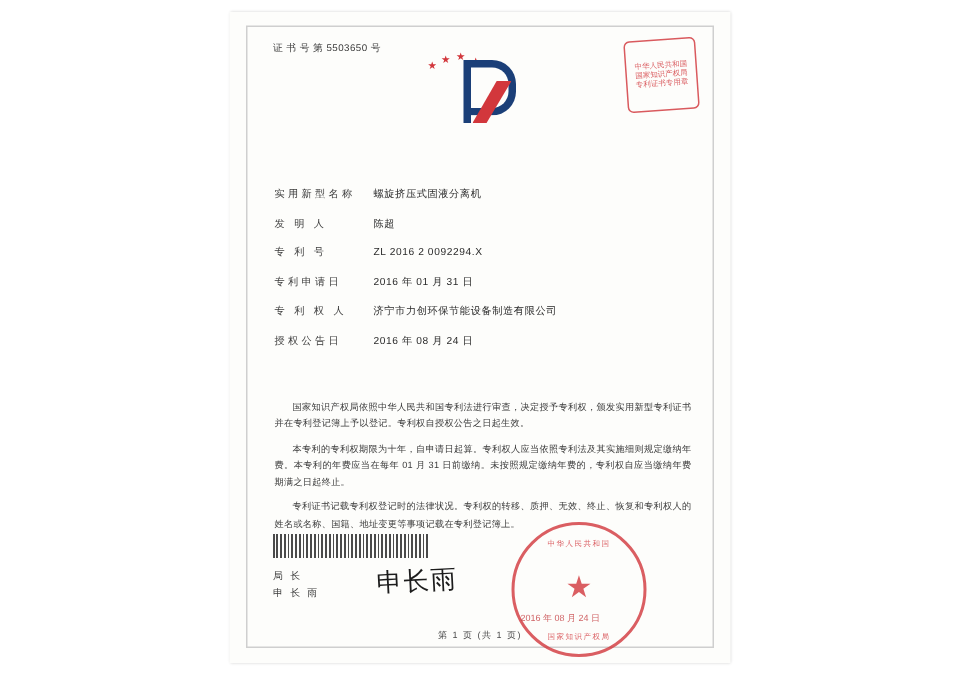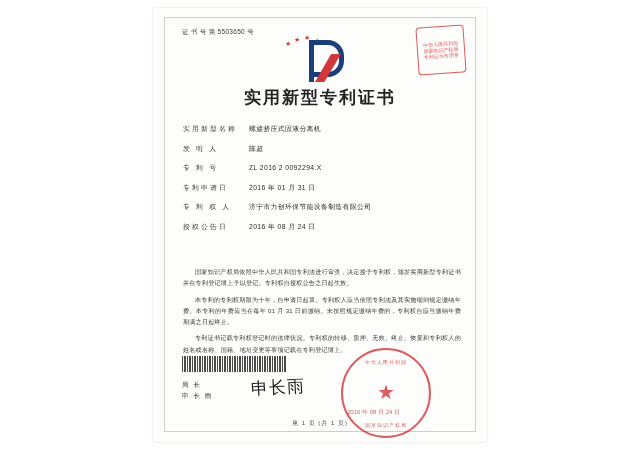--- a/index.html
+++ b/index.html
@@ -301,21 +301,20 @@
         <i style="left:19px; top:0px;">★</i>
         <i style="left:29px; top:3px;">★</i>
       </div>
       <div class="p-mark">
         <div class="p-stem"></div>
         <div class="p-bowl"></div>
         <div class="p-swoosh"></div>
       </div>
     </div>
 
-    <div class="doc-title">实用新型专利证书</div>
 
     <div class="fields">
       <div class="field-row">
         <div class="f-label">实用新型名称</div>
         <div class="f-value">螺旋挤压式固液分离机</div>
       </div>
       <div class="field-row">
         <div class="f-label">发 明 人</div>
         <div class="f-value">陈超</div>
       </div>

